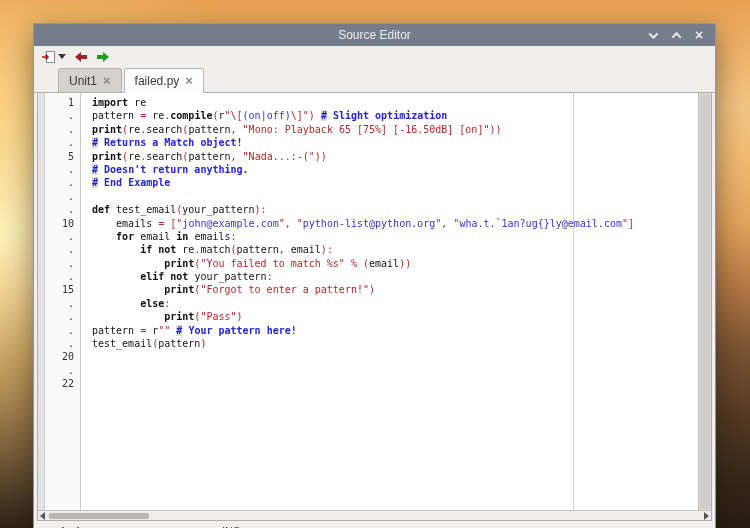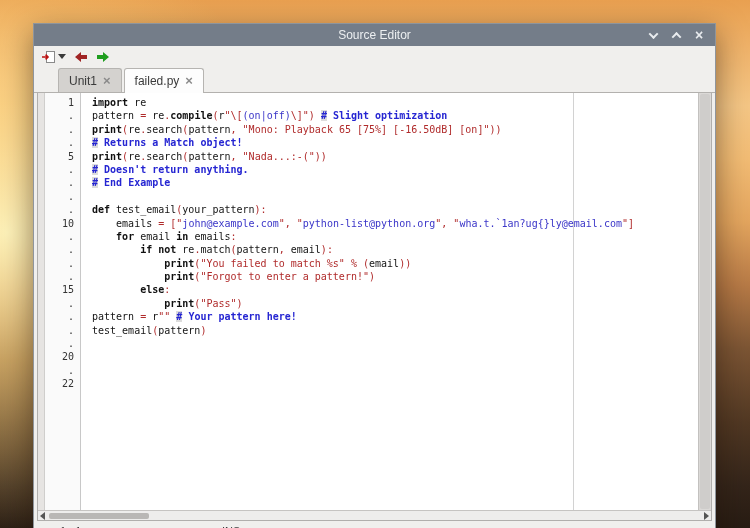--- a/index.html
+++ b/index.html
@@ -158,20 +158,21 @@
             <div class="cl"><span class="t-h">#</span><span class="t-cm"> Returns a Match object!</span></div>
             <div class="cl"><span class="t-b">print</span><span class="t-sy">(</span><span>re</span><span class="t-sy">.</span><span>search</span><span class="t-sy">(</span><span>pattern</span><span class="t-sy">,</span><span> </span><span class="t-s">"Nada...:-("</span><span class="t-sy">))</span></div>
             <div class="cl"><span class="t-h">#</span><span class="t-cm"> Doesn't return anything.</span></div>
             <div class="cl"><span class="t-h">#</span><span class="t-cm"> End Example</span></div>
             <div class="cl"></div>
             <div class="cl"><span class="t-k">def</span><span> test_email</span><span class="t-sy">(</span><span>your_pattern</span><span class="t-sy">):</span></div>
             <div class="cl"><span>    emails </span><span class="t-sy">=</span><span> </span><span class="t-sy">[</span><span class="t-s">"</span><span class="t-sb">john@example.com</span><span class="t-s">"</span><span class="t-sy">,</span><span> </span><span class="t-s">"</span><span class="t-sb">python-list@python.org</span><span class="t-s">"</span><span class="t-sy">,</span><span> </span><span class="t-s">"</span><span class="t-sb">wha.t.`1an?ug{}ly@email.com</span><span class="t-s">"</span><span class="t-sy">]</span></div>
             <div class="cl"><span>    </span><span class="t-k">for</span><span> email </span><span class="t-k">in</span><span> emails</span><span class="t-sy">:</span></div>
             <div class="cl"><span>        </span><span class="t-k">if</span><span> </span><span class="t-k">not</span><span> re</span><span class="t-sy">.</span><span>match</span><span class="t-sy">(</span><span>pattern</span><span class="t-sy">,</span><span> email</span><span class="t-sy">):</span></div>
             <div class="cl"><span>            </span><span class="t-b">print</span><span class="t-sy">(</span><span class="t-s">"You failed to match %s"</span><span> </span><span class="t-sy">%</span><span> </span><span class="t-sy">(</span><span>email</span><span class="t-sy">))</span></div>
+            <div class="cl"><span>        </span><span class="t-k">elif</span><span> </span><span class="t-k">not</span><span> your_pattern</span><span class="t-sy">:</span></div>
             <div class="cl"><span>            </span><span class="t-b">print</span><span class="t-sy">(</span><span class="t-s">"Forgot to enter a pattern!"</span><span class="t-sy">)</span></div>
             <div class="cl"><span>        </span><span class="t-k">else</span><span class="t-sy">:</span></div>
             <div class="cl"><span>            </span><span class="t-b">print</span><span class="t-sy">(</span><span class="t-s">"Pass"</span><span class="t-sy">)</span></div>
             <div class="cl"><span>pattern </span><span class="t-sy">=</span><span> r</span><span class="t-s">""</span><span> </span><span class="t-h">#</span><span class="t-cm"> Your pattern here!</span></div>
             <div class="cl"><span>test_email</span><span class="t-sy">(</span><span>pattern</span><span class="t-sy">)</span></div>
           </div>
       </div>
       <div class="vscroll">
         <div class="vthumb"></div>
       </div>

